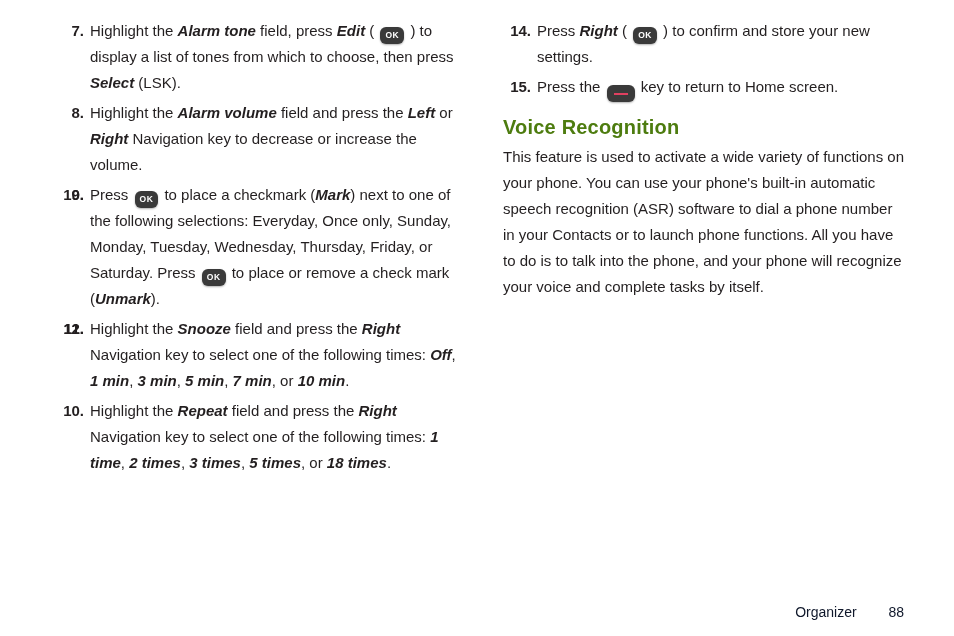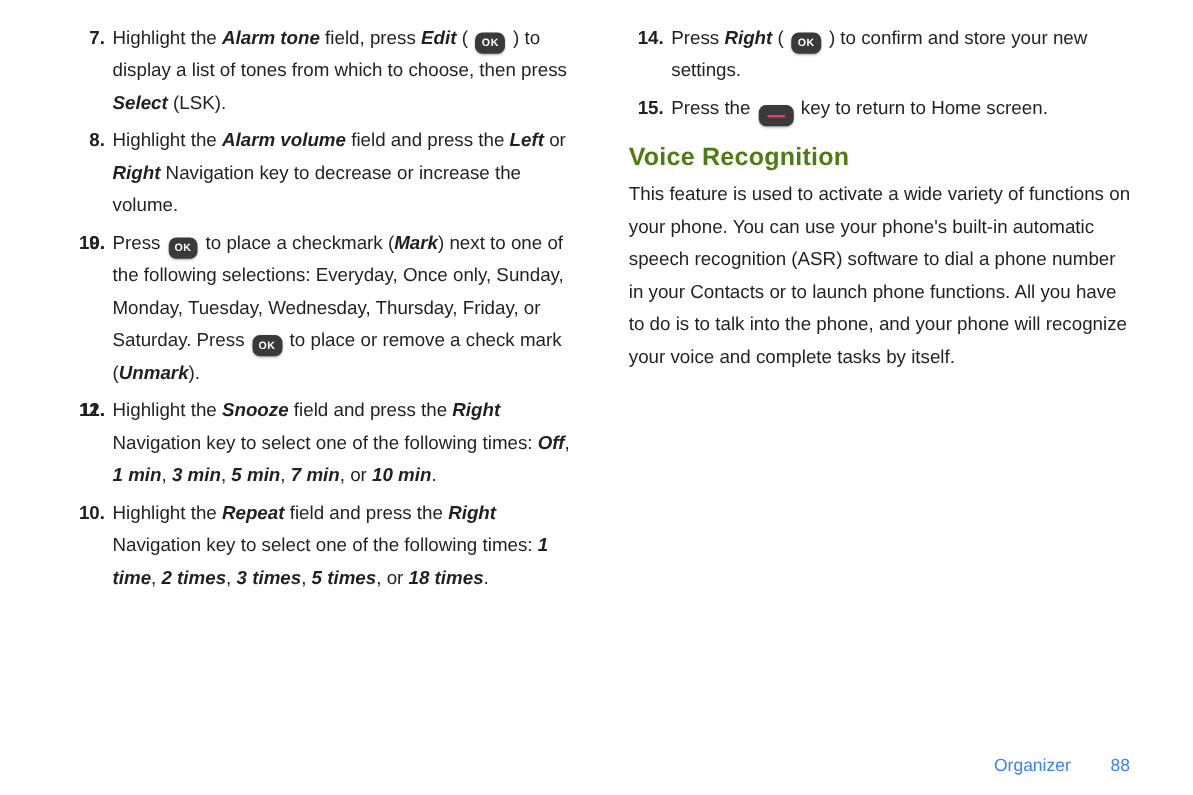--- a/index.html
+++ b/index.html
@@ -112,21 +112,21 @@
     top: 0;
     font-size: 16px;
     color: #231f20;
   }
   i.ref { font-style: italic; }
   .footer {
     position: absolute;
     right: 50px;
     bottom: 16px;
     font-size: 14px;
-    color: #3b82f6;
+    color: #0f172a;
   }
   .footer .sep {
     display: inline-block;
     width: 24px;
   }
   .footer .pgnum { font-size: 14px; }
 </style>
 </head>
 <body>
 

